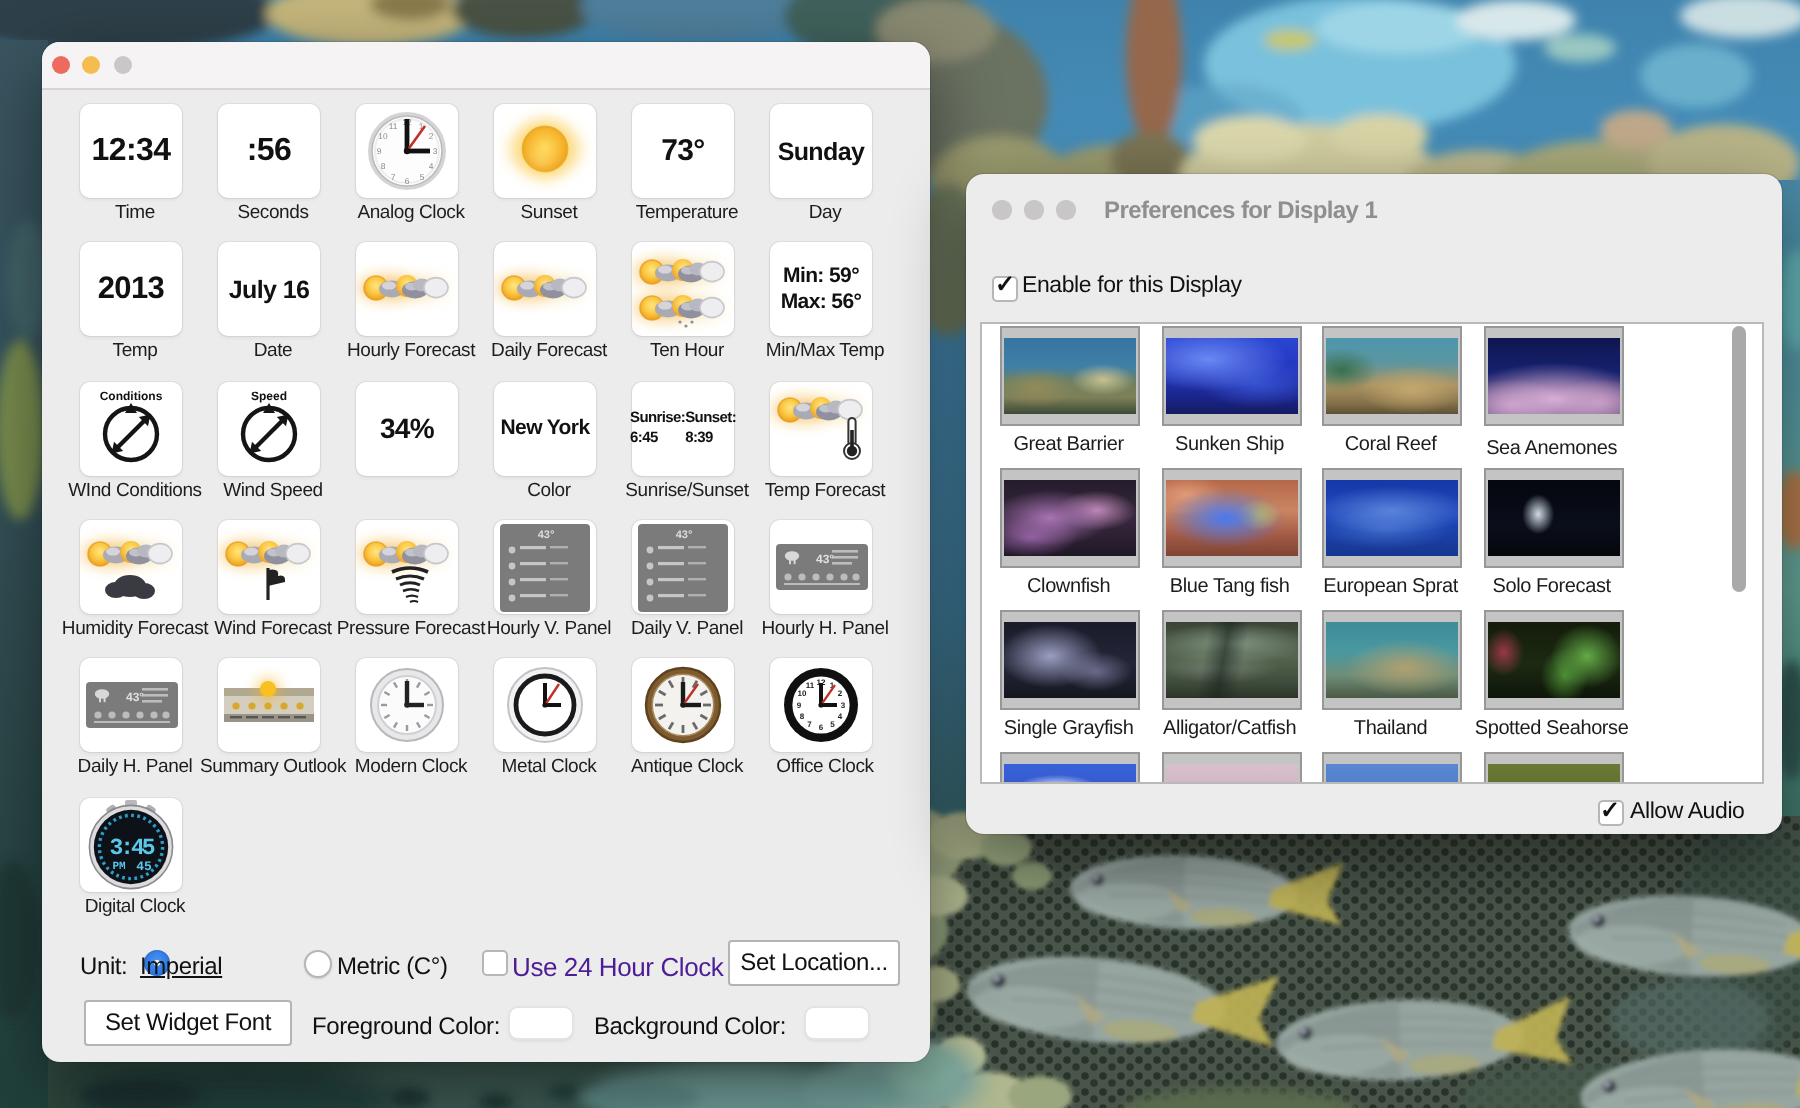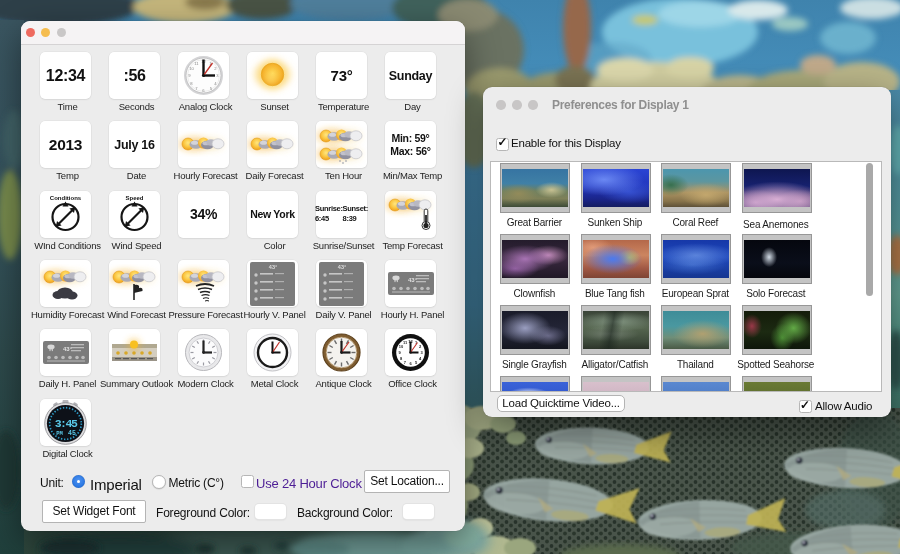--- a/index.html
+++ b/index.html
@@ -628,21 +628,21 @@
       <text x="19.5" y="35.5" font-size="5.5" font-weight="bold" text-anchor="middle" fill="#5ac8e8" font-family="Liberation Mono, monospace">PM</text>
       <text x="32" y="36" font-size="6.5" font-weight="bold" text-anchor="middle" fill="#5ac8e8" font-family="Liberation Mono, monospace">45</text>
     </svg>
   </div>
   <div class="lbl" style="left:4px;top:426.5px;">Digital Clock</div>
   </div>
   <div id="controls">
     <div style="position:absolute;left:19px;top:455px;font-size:12px;letter-spacing:-0.2px;color:#111;">Unit:</div>
     <div style="position:absolute;left:50.5px;top:453.5px;width:13px;height:13px;border-radius:50%;background:radial-gradient(circle at 50% 42%,#4f94f2,#1667d9);box-shadow:inset 0 0 1px rgba(0,0,0,.3);"></div>
     <div style="position:absolute;left:55.5px;top:458.5px;width:3px;height:3px;border-radius:50%;background:#fff;"></div>
-    <div style="position:absolute;left:69px;top:455px;font-size:15px;letter-spacing:-0.2px;color:#111;">Imperial</div>
+    <div style="position:absolute;left:49px;top:455px;font-size:12px;letter-spacing:-0.2px;color:#111;text-decoration:underline;">Imperial</div>
     <div style="position:absolute;left:131px;top:453.5px;width:12px;height:12px;border-radius:50%;background:#fff;border:0.5px solid #b6b6b6;box-shadow:0 .5px 1px rgba(0,0,0,.15);"></div>
     <div style="position:absolute;left:147.5px;top:455px;font-size:12px;letter-spacing:-0.2px;color:#111;">Metric (C°)</div>
     <div class="ckbox" style="left:219.5px;top:453.5px;width:11.5px;height:11.5px;"></div>
     <div style="position:absolute;left:235px;top:455px;font-size:13px;letter-spacing:-0.2px;color:#4c1d95;">Use 24 Hour Clock</div>
     <div class="btn" style="left:343px;top:448.5px;width:84px;height:21px;border-radius:2px;font-size:12px;letter-spacing:-0.2px;line-height:21px;">Set Location...</div>
     <div class="btn" style="left:21px;top:479px;width:102px;height:21px;border-radius:2px;font-size:12px;letter-spacing:-0.2px;line-height:21px;">Set Widget Font</div>
     <div style="position:absolute;left:135px;top:485px;font-size:12px;letter-spacing:-0.2px;color:#111;">Foreground Color:</div>
     <div style="position:absolute;left:234px;top:482.5px;width:31px;height:15px;border-radius:4px;background:#fff;box-shadow:0 0 0 1px #e3e3e3,0 1px 2px rgba(0,0,0,.12);"></div>
     <div style="position:absolute;left:276px;top:485px;font-size:12px;letter-spacing:-0.2px;color:#111;">Background Color:</div>
     <div style="position:absolute;left:382px;top:482.5px;width:31px;height:15px;border-radius:4px;background:#fff;box-shadow:0 0 0 1px #e3e3e3,0 1px 2px rgba(0,0,0,.12);"></div>
@@ -714,19 +714,18 @@
     <div class="thumb" style="left:89.8px;top:214.9px;">
           <div class="photo" style="background:radial-gradient(ellipse 16px 8px at 25% 50%,#e8e4e0,rgba(232,228,224,0)),radial-gradient(ellipse 14px 8px at 65% 60%,#7ab0b4,rgba(122,176,180,0)),linear-gradient(180deg,#d8c0cc 0%,#c0a0b4 100%);"></div>
         </div>
     <div class="thumb" style="left:170.3px;top:214.9px;">
           <div class="photo" style="background:linear-gradient(180deg,#5a88d0 0%,#3a68b8 100%);"></div>
         </div>
     <div class="thumb" style="left:250.8px;top:214.9px;">
           <div class="photo" style="background:linear-gradient(180deg,#6a7a34 0%,#4a5a24 100%);"></div>
         </div>
   </div>
-  <div class="btn" style="left:14px;top:308px;width:126px;height:14px;border-radius:5px;font-size:11.5px;letter-spacing:-0.2px;padding-top:1px;">Load Quicktime Video...</div>
   <div class="ckbox" style="left:315.5px;top:313px;"></div>
   <div class="ck" style="left:317px;top:310.5px;">✓</div>
   <div style="position:absolute;left:332px;top:312.5px;font-size:11.5px;letter-spacing:-0.2px;color:#111;">Allow Audio</div>
   <div style="position:absolute;left:383px;top:76px;width:7px;height:133px;border-radius:4px;background:#a9a9a9;"></div>
 </div>
 </div>
 
 </body></html>

